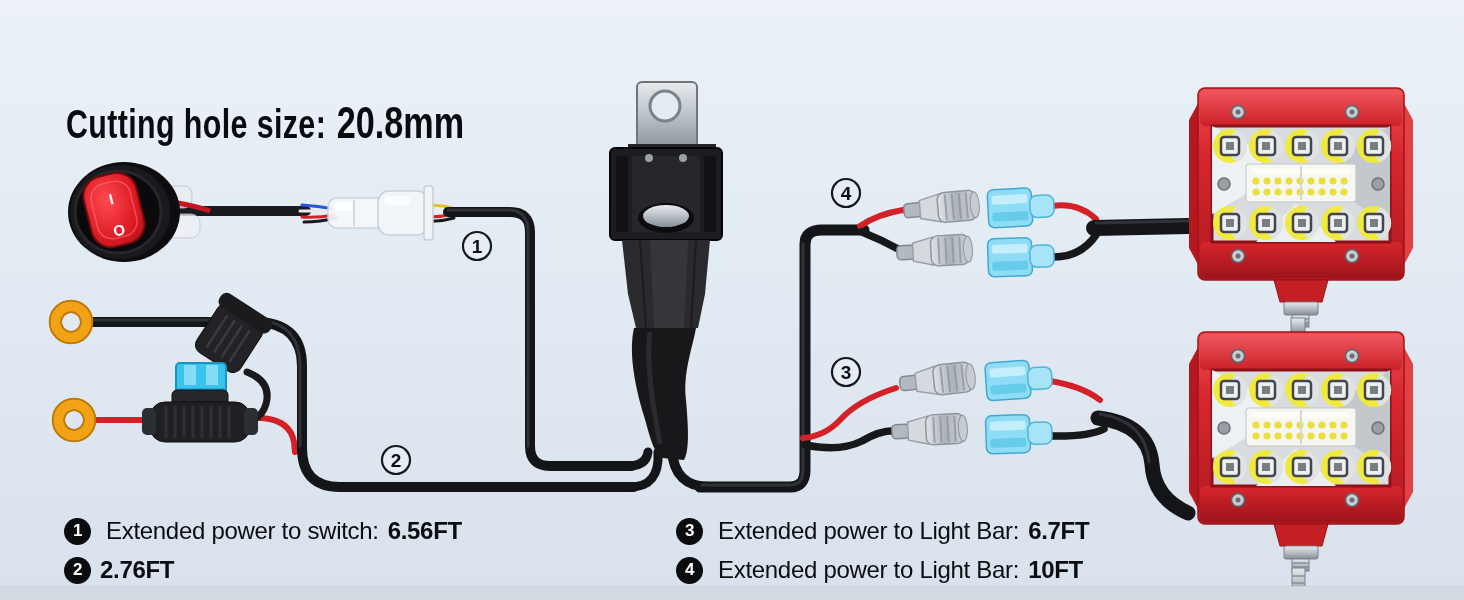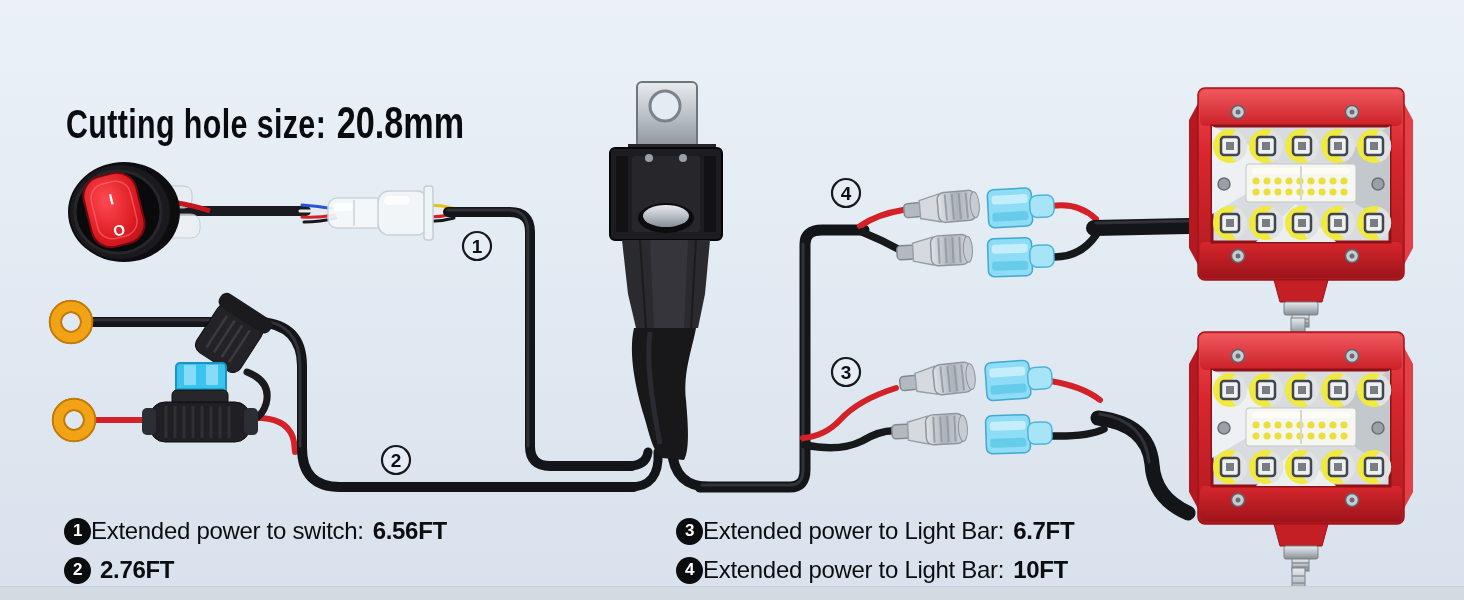--- a/index.html
+++ b/index.html
@@ -19,21 +19,21 @@
     transform:scaleX(.76);transform-origin:0 0;
     font-weight:bold;font-size:40px;color:#0a0b0e;letter-spacing:.5px;
   }
   .title-value{font-size:45px;margin-left:14px;letter-spacing:0;}
   .legend-col{position:absolute;top:517px;display:flex;flex-direction:column;gap:11px;}
   .legend-col-1{left:64px;}
   .legend-col-2{left:676px;}
   .legend-row{display:flex;align-items:center;font-size:24px;color:#0c0d10;letter-spacing:-.3px;}
   .badge{width:27px;height:27px;border-radius:50%;background:#0b0c0e;color:#fff;
     display:flex;align-items:center;justify-content:center;font-size:17px;font-weight:bold;flex:0 0 27px;}
-  .legend-label{}
+  .legend-label{margin-left:15px;}
   .legend-value{margin-left:9px;font-weight:bold;}
 </style>
 </head>
 <body>
 
 <div class="stage">
 
   <svg width="1464" height="600" viewBox="0 0 1464 600">
     <defs>
       <linearGradient id="gRedV" x1="0" y1="0" x2="0" y2="1">

